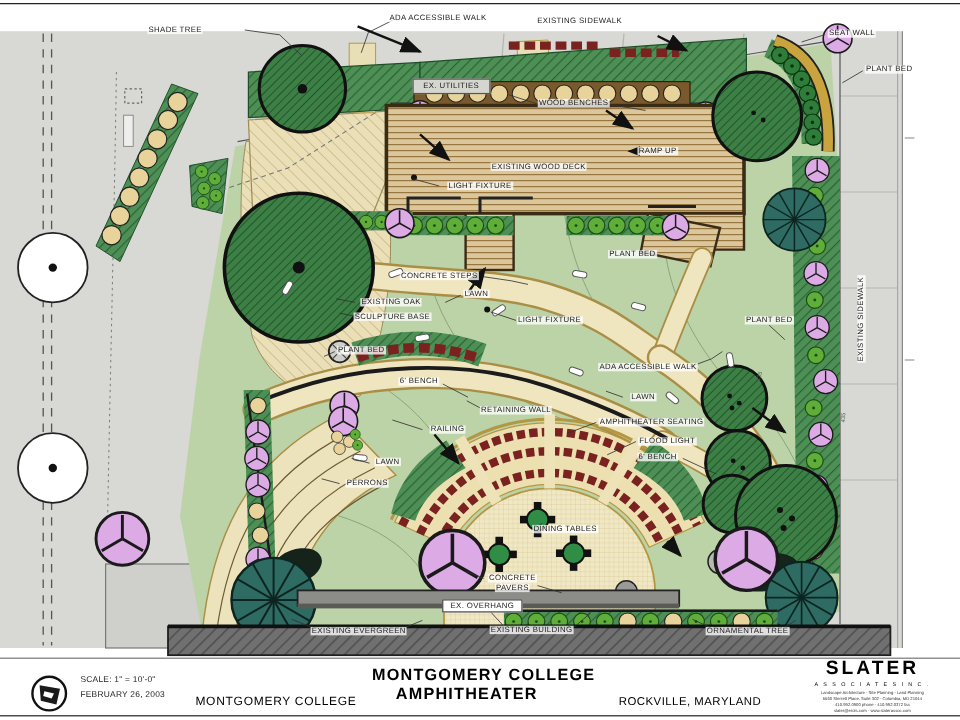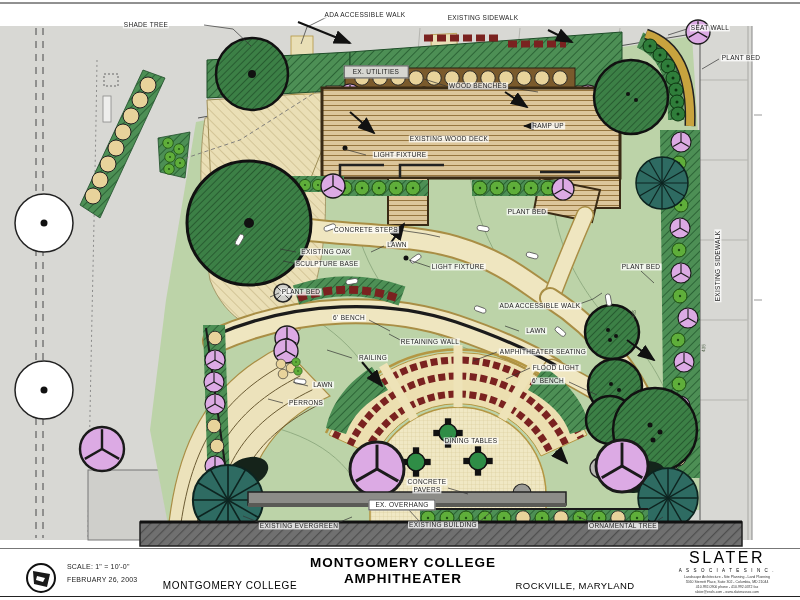--- a/index.html
+++ b/index.html
@@ -14,21 +14,21 @@
   .lbl.box{border:1px solid #555;background:#d6d6d1;padding:2px 8px;}
   .lbl.wbox{border:1px solid #444;background:#fff;padding:1px 6px;}
   .lbl.contour{font-size:5px;color:#55664e;background:none;letter-spacing:0;}
   #titleblock{position:absolute;left:0;top:548px;width:800px;height:52px;background:#fff;
        border-top:1px solid #777;}
   #titleblock .abs{position:absolute;}
   .tb-small{font-size:7px;color:#222;letter-spacing:.2px;white-space:nowrap;}
   .tb-client{font-size:10px;letter-spacing:.6px;transform:translate(-50%,-50%);white-space:nowrap;}
   .tb-title{font-size:13.5px;font-weight:bold;letter-spacing:1px;transform:translate(-50%,-50%);white-space:nowrap;}
   .tb-loc{font-size:9.5px;letter-spacing:.4px;transform:translate(-50%,-50%);white-space:nowrap;}
-  .tb-firm{font-size:16px;font-weight:normal;letter-spacing:2.5px;transform:translate(-50%,-50%);white-space:nowrap;}
+  .tb-firm{font-size:16px;font-weight:bold;letter-spacing:2.5px;transform:translate(-50%,-50%);white-space:nowrap;}
   .tb-firmsub{font-size:4.5px;letter-spacing:1.6px;transform:translate(-50%,-50%);white-space:nowrap;}
   .tb-firmline{font-size:3.5px;color:#333;transform:translate(-50%,-50%);white-space:nowrap;}
   #botline{position:absolute;left:0;top:596px;width:800px;border-top:1.5px solid #222;}
 </style>
 </head>
 <body>
 
 <div id="page">
 <div id="plan">
 
@@ -502,21 +502,21 @@
 <div id="titleblock">
   <svg class="abs" style="left:24px;top:12px" width="34" height="34" viewBox="0 0 34 34">
     <circle cx="17" cy="17" r="14" fill="#fff" stroke="#111" stroke-width="2"></circle>
     <path d="M9,10 L26,13 L23,26 L10,23 Z" fill="#1a1a1a"></path>
     <path d="M13,15 L21,17 L19,21 L12,19 Z" fill="#fff"></path>
   </svg>
   <div class="abs tb-small" style="left:67px;top:14px">SCALE: 1" = 10'-0"</div>
   <div class="abs tb-small" style="left:67px;top:27px">FEBRUARY 26, 2003</div>
   <div class="abs tb-client" style="left:230px;top:36px">MONTGOMERY COLLEGE</div>
   <div class="abs tb-title" style="left:403px;top:13px">MONTGOMERY COLLEGE</div>
-  <div class="abs tb-title" style="left:403px;top:29px">AMPHITHEATER</div>
+  <div class="abs tb-title" style="left:389px;top:29px">AMPHITHEATER</div>
   <div class="abs tb-loc" style="left:575px;top:36px">ROCKVILLE, MARYLAND</div>
   <div class="abs tb-firm" style="left:727px;top:9px">SLATER</div>
   <div class="abs tb-firmsub" style="left:727px;top:21px">A S S O C I A T E S   I N C .</div>
   <div class="abs tb-firmline" style="left:727px;top:28px">Landscape Architecture - Site Planning - Land Planning</div>
   <div class="abs tb-firmline" style="left:727px;top:33px">5560 Sterrett Place, Suite 302 - Columbia, MD 21044</div>
   <div class="abs tb-firmline" style="left:727px;top:38px">410.992.0900 phone - 410.992.0372 fax</div>
   <div class="abs tb-firmline" style="left:727px;top:43px">slater@erols.com - www.slaterassoc.com</div>
 </div>
 <div id="botline"></div>
 </div>

